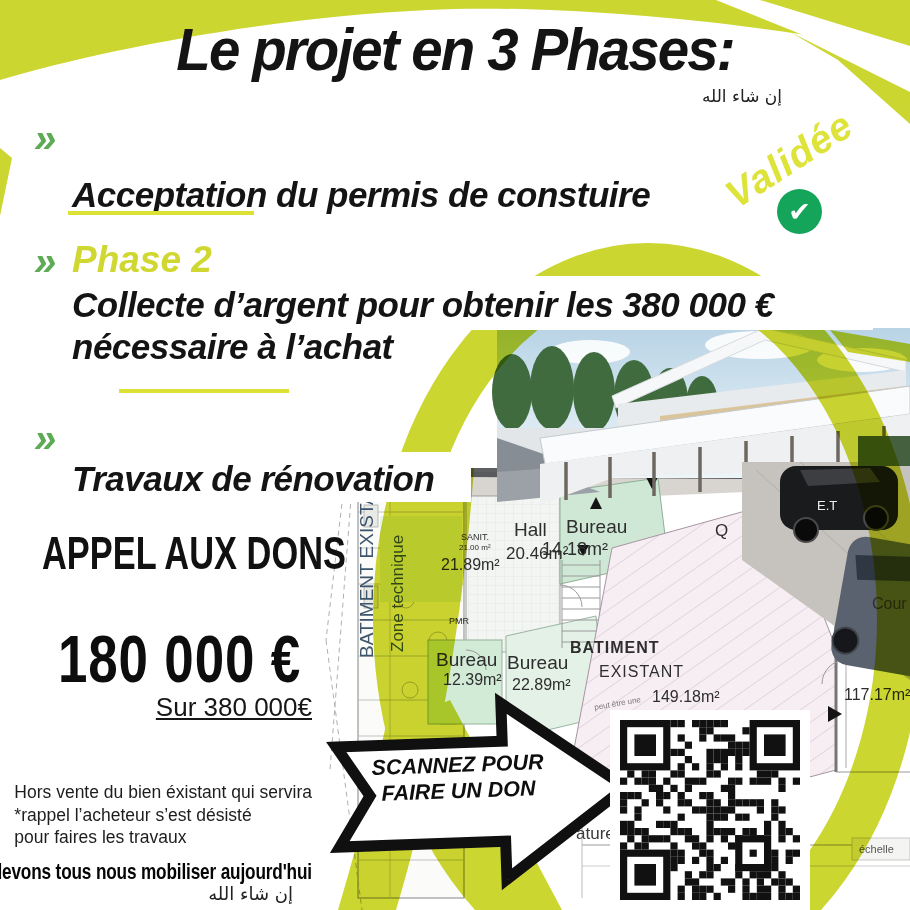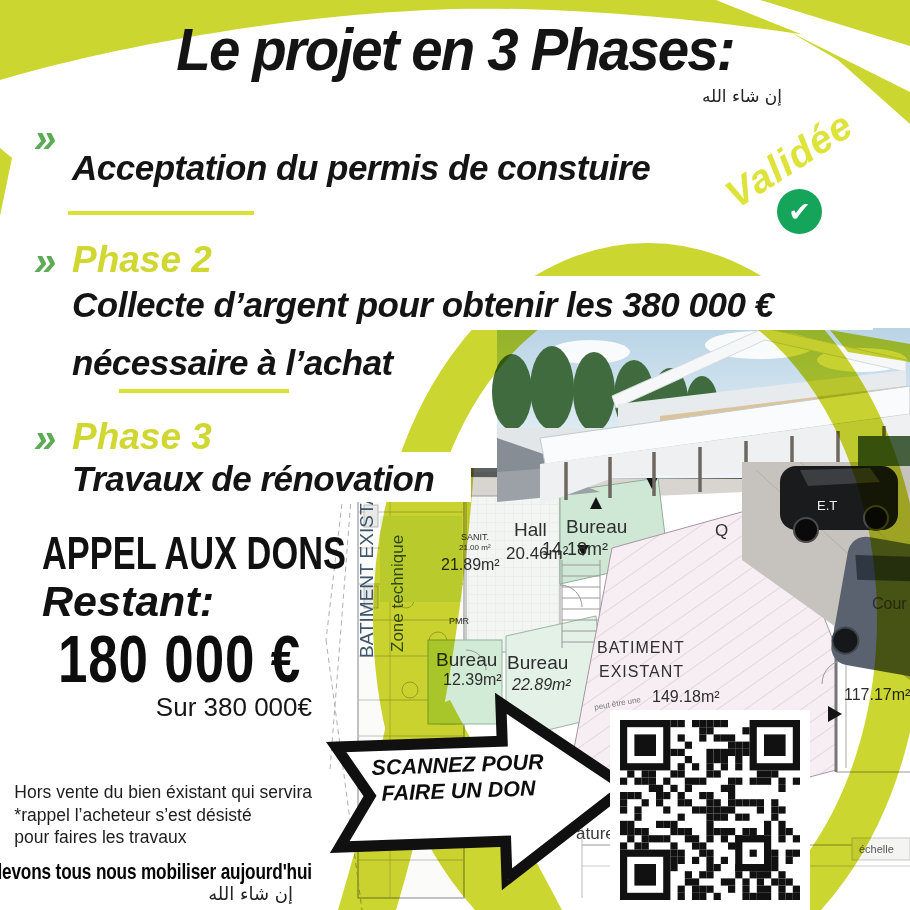--- a/index.html
+++ b/index.html
@@ -20,21 +20,21 @@
   .validee{font:italic 700 39px/1 "Liberation Sans",sans-serif;color:#dde339;
            transform:rotate(-33deg);letter-spacing:1px;}
   .check-circle{width:45px;height:45px;border-radius:50%;background:#14a45a;color:#fff;
                 display:flex;align-items:center;justify-content:center;
                 font:700 27px/1 "DejaVu Sans",sans-serif;}
   .dons-heading{font:700 43px/1 "Liberation Sans",sans-serif;color:#111;display:inline-block;
                 transform:scaleX(.8) scaleY(1.06);transform-origin:left top;letter-spacing:0;}
   .restant{font:italic 700 43px/1 "Liberation Sans",sans-serif;color:#111;}
   .amount{font:700 63px/1 "Liberation Sans",sans-serif;color:#0d0d0d;display:inline-block;
           transform:scaleX(.84) scaleY(1.05);transform-origin:left top;letter-spacing:1px;}
-  .total{font:400 26px/1 "Liberation Sans",sans-serif;color:#161616;}
+  .total{font:400 26px/1 "Liberation Sans",sans-serif;color:#161616;text-decoration:underline;}
   .notes{font:400 17.5px/22.5px "Liberation Sans",sans-serif;color:#1d1d1d;text-align:left;}
   .mobiliser{font:700 21px/1 "Liberation Sans",sans-serif;color:#050505;display:inline-block;
              transform:scaleX(.82) scaleY(1.05);transform-origin:right top;letter-spacing:-0.2px;}
   .arrow-text{font:italic 700 21.5px/26px "Liberation Sans",sans-serif;color:#0e0e0e;
               text-align:center;transform:rotate(-2deg);}
   .plan-label{position:absolute;color:#2e2e2e;white-space:nowrap;
               font-family:"Liberation Sans",sans-serif;}
   .vlabel{position:absolute;transform:rotate(-90deg);transform-origin:0 0;color:#3d566e;
           white-space:nowrap;font-family:"Liberation Sans",sans-serif;}
   .z0{z-index:0}.z1{z-index:1}.z2{z-index:2}.z3{z-index:3}.z4{z-index:4}.z5{z-index:5}
@@ -230,23 +230,23 @@
     <span class="plan-label" style="left:441px;top:556px;font-size:16px;">21.89m²</span>
     <span class="plan-label" style="left:514px;top:519px;font-size:19px;">Hall</span>
     <span class="plan-label" style="left:506px;top:544px;font-size:17px;">20.46m²</span>
     <span class="plan-label" style="left:566px;top:516px;font-size:19px;">Bureau</span>
     <span class="plan-label" style="left:542px;top:539px;font-size:18px;">14.18m²</span>
     <span class="plan-label" style="left:715px;top:521px;font-size:17px;">Q</span>
     <span class="plan-label" style="left:449px;top:616px;font-size:9px;">PMR</span>
     <span class="plan-label" style="left:436px;top:649px;font-size:19px;">Bureau</span>
     <span class="plan-label" style="left:443px;top:671px;font-size:16px;">12.39m²</span>
     <span class="plan-label" style="left:507px;top:652px;font-size:19px;">Bureau</span>
-    <span class="plan-label" style="left:512px;top:676px;font-size:16px;font-style:italic;">22.89m²</span>
+    <span class="plan-label" style="left:512px;top:676px;font-size:16px;">22.89m²</span>
     <span class="plan-label" style="left:456px;top:755px;font-size:9px;">PMR</span>
-    <span class="plan-label" style="left:597px;top:639px;font-size:16px;font-weight:400;letter-spacing:1px;text-align:center;">BATIMENT</span>
+    <span class="plan-label" style="left:570px;top:639px;font-size:16px;font-weight:700;letter-spacing:1px;text-align:center;">BATIMENT</span>
     <span class="plan-label" style="left:599px;top:663px;font-size:16px;font-weight:400;letter-spacing:1px;">EXISTANT</span>
     <span class="plan-label" style="left:652px;top:688px;font-size:16px;">149.18m²</span>
     <span class="plan-label" style="left:594px;top:699px;font-size:8px;color:#777;transform:rotate(-10deg);">peut être une</span>
     <span class="plan-label" style="left:817px;top:498px;font-size:13px;color:#f0f0f0;">E.T</span>
     <span class="plan-label" style="left:872px;top:595px;font-size:16px;">Cour</span>
     <span class="plan-label" style="left:844px;top:686px;font-size:16px;">117.17m²</span>
     <span class="plan-label" style="left:576px;top:824px;font-size:17px;color:#3a3a3a;">ature</span>
     <span class="plan-label" style="left:614px;top:843px;font-size:13px;color:#3a3a3a;">P</span>
     <span class="plan-label" style="left:859px;top:843px;font-size:11px;color:#555;">échelle</span>
     <span class="plan-label" style="left:381px;top:478px;font-size:11px;font-weight:700;transform:rotate(90deg);">N</span>
@@ -268,42 +268,40 @@
     <polygon points="0,148 12,158 0,216" fill="#ccd630"></polygon>
   </svg>
 
   <div class="abs z3" style="left:58px;top:276px;width:815px;height:54px;background:#fff;"></div>
   <div class="abs z3" style="left:56px;top:452px;width:415px;height:50px;background:#fff;"></div>
 
   <div class="abs z4 title nowrap" style="left:455px;top:20px;">Le projet en 3 Phases:</div>
   <div class="abs z4 arabic nowrap" style="left:782px;top:88px;transform:translateX(-100%);">إن شاء الله</div>
 
   <span class="abs z4 chevron" style="left:34px;top:118px;">»</span>
-  <span class="abs z4 phase-desc nowrap" style="left:72px;top:149px;">Acceptation du permis de constuire</span>
+  <span class="abs z4 phase-desc nowrap" style="left:72px;top:176px;">Acceptation du permis de constuire</span>
   <div class="abs z4 divider" style="left:68px;top:211px;width:186px;"></div>
 
   <div class="abs z4 validee nowrap" style="left:718px;top:140px;">Validée</div>
   <div class="abs z4 check-circle" style="left:777px;top:189px;">
     <span>✔</span>
   </div>
 
   <span class="abs z4 chevron" style="left:34px;top:241px;">»</span>
   <span class="abs z4 phase-label nowrap" style="left:72px;top:241px;">Phase 2</span>
   <span class="abs z4 phase-desc nowrap" style="left:72px;top:286px;">Collecte d’argent pour obtenir les 380 000 €</span>
-  <span class="abs z4 phase-desc nowrap" style="left:72px;top:344px;">nécessaire à l’achat</span>
+  <span class="abs z4 phase-desc nowrap" style="left:72px;top:328px;">nécessaire à l’achat</span>
   <div class="abs z4 divider" style="left:119px;top:389px;width:170px;"></div>
 
   <span class="abs z4 chevron" style="left:34px;top:418px;">»</span>
-  <span class="abs z4 phase-label nowrap" style="left:72px;top:418px;">Phase 3</span>
   <span class="abs z4 phase-desc nowrap" style="left:72px;top:460px;">Travaux de rénovation</span>
 
   <div class="abs z4" style="left:42px;top:531px;text-decoration:underline;">
     <span class="dons-heading nowrap">APPEL AUX DONS</span>
   </div>
-  <span class="abs z4 restant nowrap" style="left:42px;top:580px;">Restant:</span>
   <div class="abs z4" style="left:58px;top:626px;">
     <span class="amount nowrap">180 000 €</span>
   </div>
   <span class="abs z4 total nowrap" style="right:598px;top:694px;">Sur 380 000€</span>
 
   <div class="abs z4 notes" style="right:598px;top:781px;">
     <div>Hors vente du bien éxistant qui servira</div>
     <div>*rappel l’acheteur s’est désisté</div>
     <div>pour faires les travaux</div>
   </div>

